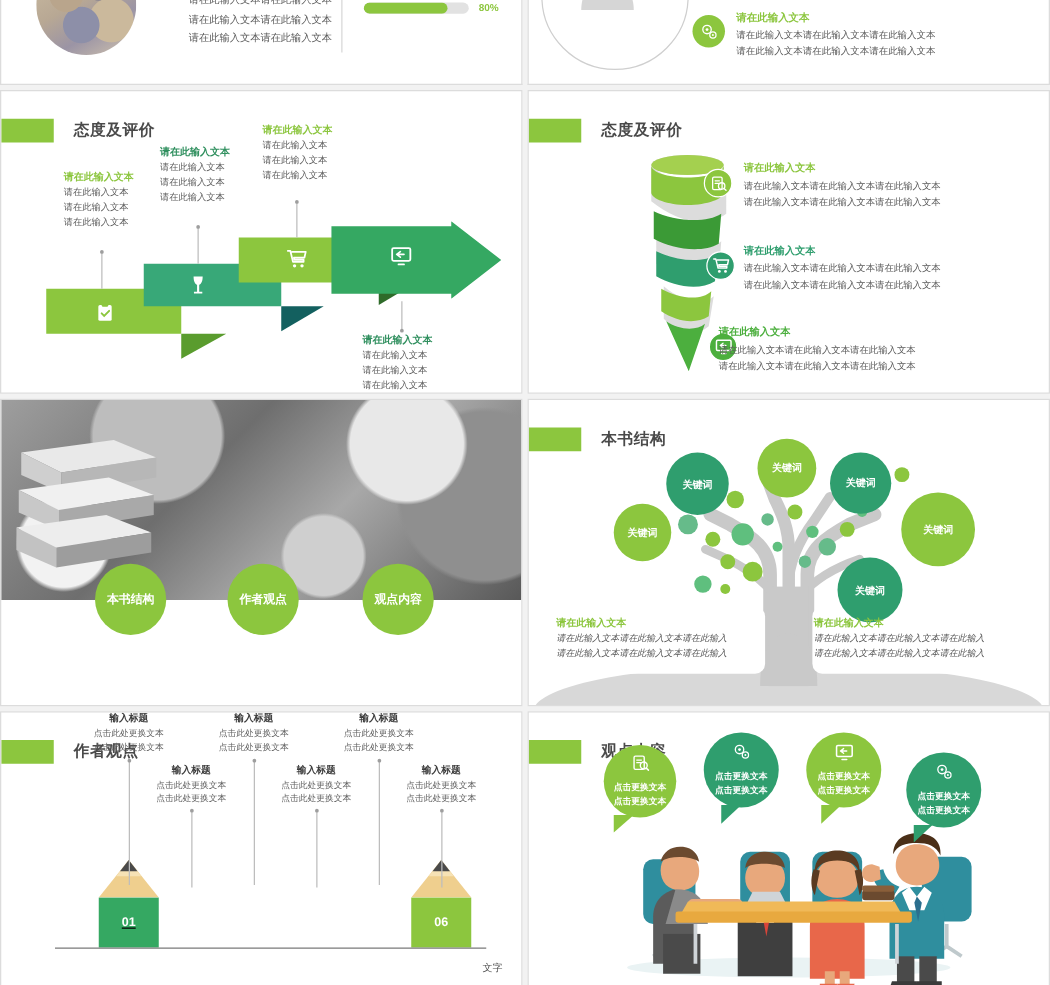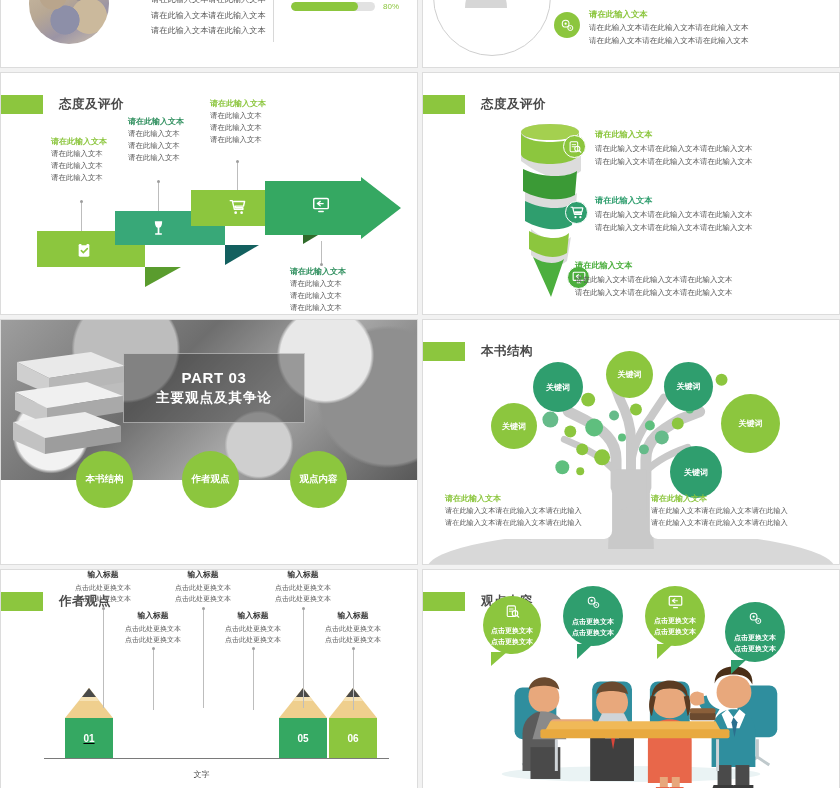--- a/index.html
+++ b/index.html
@@ -40,21 +40,21 @@
       radial-gradient(circle at 45% 70%, #8d8fa8 0 20%, transparent 21%),
       radial-gradient(circle at 75% 65%, #cbb99c 0 22%, transparent 23%),
       linear-gradient(150deg, #cfc0a5 0%, #b8a894 45%, #9b94a5 70%, #d3c5ad 100%);
   }
   .p1-text { position: absolute; left: 150px; top: -8px; }
   .p1-text p { font-size: 8.2px; color: #595959; line-height: 15.6px; white-space: nowrap; }
   .p1-div { position: absolute; left: 272px; top: -16px; width: 1px; height: 58px; background: #d8d8d8; }
   .p1-prog { position: absolute; left: 290px; top: 2px; display: flex; align-items: center; gap: 8px; }
   .track { width: 84px; height: 9px; border-radius: 5px; background: #e2e2e2; overflow: hidden; }
   .fill { height: 100%; border-radius: 5px; background: #8cc63e; }
-  .pct { font-size: 8px; font-weight: normal; color: #8cc63e; }
+  .pct { font-size: 8px; font-weight: bold; color: #8cc63e; }
 
   
   .p2-circle {
     position: absolute; left: 10px; top: -62px; width: 118px; height: 118px;
     border-radius: 50%; border: 1px solid #cfcfcf;
   }
   .p2-person {
     position: absolute; left: 38px; top: -36px; width: 66px; height: 44px;
   }
   .p2-badge {
@@ -109,30 +109,30 @@
     display:flex; align-items:center; justify-content:center;
     color:#fff; font-size:9.5px; font-weight:bold;
   }
 
   
   .tree { position: absolute; inset: 0; }
   .kw { position: absolute; border-radius: 50%; display:flex; align-items:center; justify-content:center;
         color:#fff; font-size:8px; font-weight:bold; }
   .tree-cap { position: absolute; }
   .tree-cap .h { font-size: 8px; font-weight: bold; color: #8cc63e; line-height: 13px; }
-  .tree-cap p { font-size: 7.2px; color: #575757; line-height: 12.4px; white-space: nowrap; }
+  .tree-cap p { font-size: 7.2px; color: #575757; line-height: 12.4px; white-space: nowrap; font-style: italic; }
 
   
   .pencils { position: absolute; inset: 0; }
   .pen { position: absolute; bottom: 33px; width: 48px; }
   .pen .body { width: 48px; display:flex; align-items:center; justify-content:center;
                color:#fff; font-size:10px; font-weight:bold; }
   .pen .wood { position: relative; width: 48px; height: 30px; }
   .baseline { position:absolute; left: 43px; right: 28px; bottom: 32px; height: 1px; background: #7a7a7a; }
-  .basetxt { position:absolute; bottom: 11px; left:0; right:15px; text-align:center; font-size:8px; color:#4a4a4a; }
+  .basetxt { position:absolute; bottom: 11px; left:0; right:15px; text-align:right; font-size:8px; color:#4a4a4a; }
   .pcap { position: absolute; text-align: center; }
   .pcap .h { font-size: 7.8px; font-weight: bold; color: #3c3c3c; line-height: 12.5px; white-space: nowrap; }
   .pcap p { font-size: 7px; color: #5e5e5e; line-height: 11.6px; white-space: nowrap; }
 
   
   .meeting { position: absolute; inset: 0; }
   .bub { position: absolute; border-radius: 50%; display:flex; flex-direction:column;
          align-items:center; justify-content:center; color:#fff; }
   .bub p { font-size: 7px; line-height: 11px; white-space: nowrap; font-weight: bold; }
   .bub .bi { margin-bottom: 2px; }
@@ -339,24 +339,20 @@
         <path d="M4 12 L78 2 L112 16 L36 28 Z" fill="#e9e9e9"></path>
         <path d="M4 12 L36 28 L36 44 L4 30 Z" fill="#cfcfcf"></path>
         <path d="M36 28 L112 16 L112 32 L36 44 Z" fill="#b7b7b7"></path>
         <path d="M2 42 L74 32 L110 46 L34 58 Z" fill="#f0f0f0"></path>
         <path d="M2 42 L34 58 L34 74 L2 60 Z" fill="#c8c8c8"></path>
         <path d="M34 58 L110 46 L110 62 L34 74 Z" fill="#a9a9a9"></path>
         <path d="M0 72 L72 62 L108 76 L32 88 Z" fill="#ededed"></path>
         <path d="M0 72 L32 88 L32 104 L0 90 Z" fill="#c2c2c2"></path>
         <path d="M32 88 L108 76 L108 92 L32 104 Z" fill="#9d9d9d"></path>
       </svg>
-    </div>
-    <div class="cover-plate">
-      <div class="pno">PART 03</div>
-      <div class="psub">主要观点及其争论</div>
     </div>
     <div class="navcirc" style="left:75px; top:131px;">
       <span>本书结构</span>
     </div>
     <div class="navcirc" style="left:181px; top:131px;">
       <span>作者观点</span>
     </div>
     <div class="navcirc" style="left:289px; top:131px;">
       <span>观点内容</span>
     </div>
@@ -435,42 +431,30 @@
     </div>
   </div>
 
   <div class="slide">
     <div class="hdr">
       <div class="chip"></div>
       <div class="ttl">作者观点</div>
     </div>
     <div class="pencils">
 
-      <div class="pen" style="left:64px;text-decoration:underline;">
+      <div class="pen" style="left:78px;text-decoration:underline;">
         <div class="wood">
           <svg width="48" height="30" viewBox="0 0 48 30">
               <path d="M24 0 L48 30 L0 30 Z" fill="#efcf8e"></path>
               <path d="M24 0 L34 13 L14 13 Z" fill="#f6e2b5"></path>
               <path d="M24 0 L31 9 L17 9 Z" fill="#4a4a4a"></path>
             </svg>
         </div>
         <div class="body" style="height:40px; background:#35a862;">
           <span>01</span>
-        </div>
-      </div>
-      <div class="pen" style="left:278px;">
-        <div class="wood">
-          <svg width="48" height="30" viewBox="0 0 48 30">
-              <path d="M24 0 L48 30 L0 30 Z" fill="#efcf8e"></path>
-              <path d="M24 0 L34 13 L14 13 Z" fill="#f6e2b5"></path>
-              <path d="M24 0 L31 9 L17 9 Z" fill="#4a4a4a"></path>
-            </svg>
-        </div>
-        <div class="body" style="height:40px; background:#35a862;">
-          <span>05</span>
         </div>
       </div>
       <div class="pen" style="left:328px;">
         <div class="wood">
           <svg width="48" height="30" viewBox="0 0 48 30">
               <path d="M24 0 L48 30 L0 30 Z" fill="#efcf8e"></path>
               <path d="M24 0 L34 13 L14 13 Z" fill="#f6e2b5"></path>
               <path d="M24 0 L31 9 L17 9 Z" fill="#4a4a4a"></path>
             </svg>
         </div>

